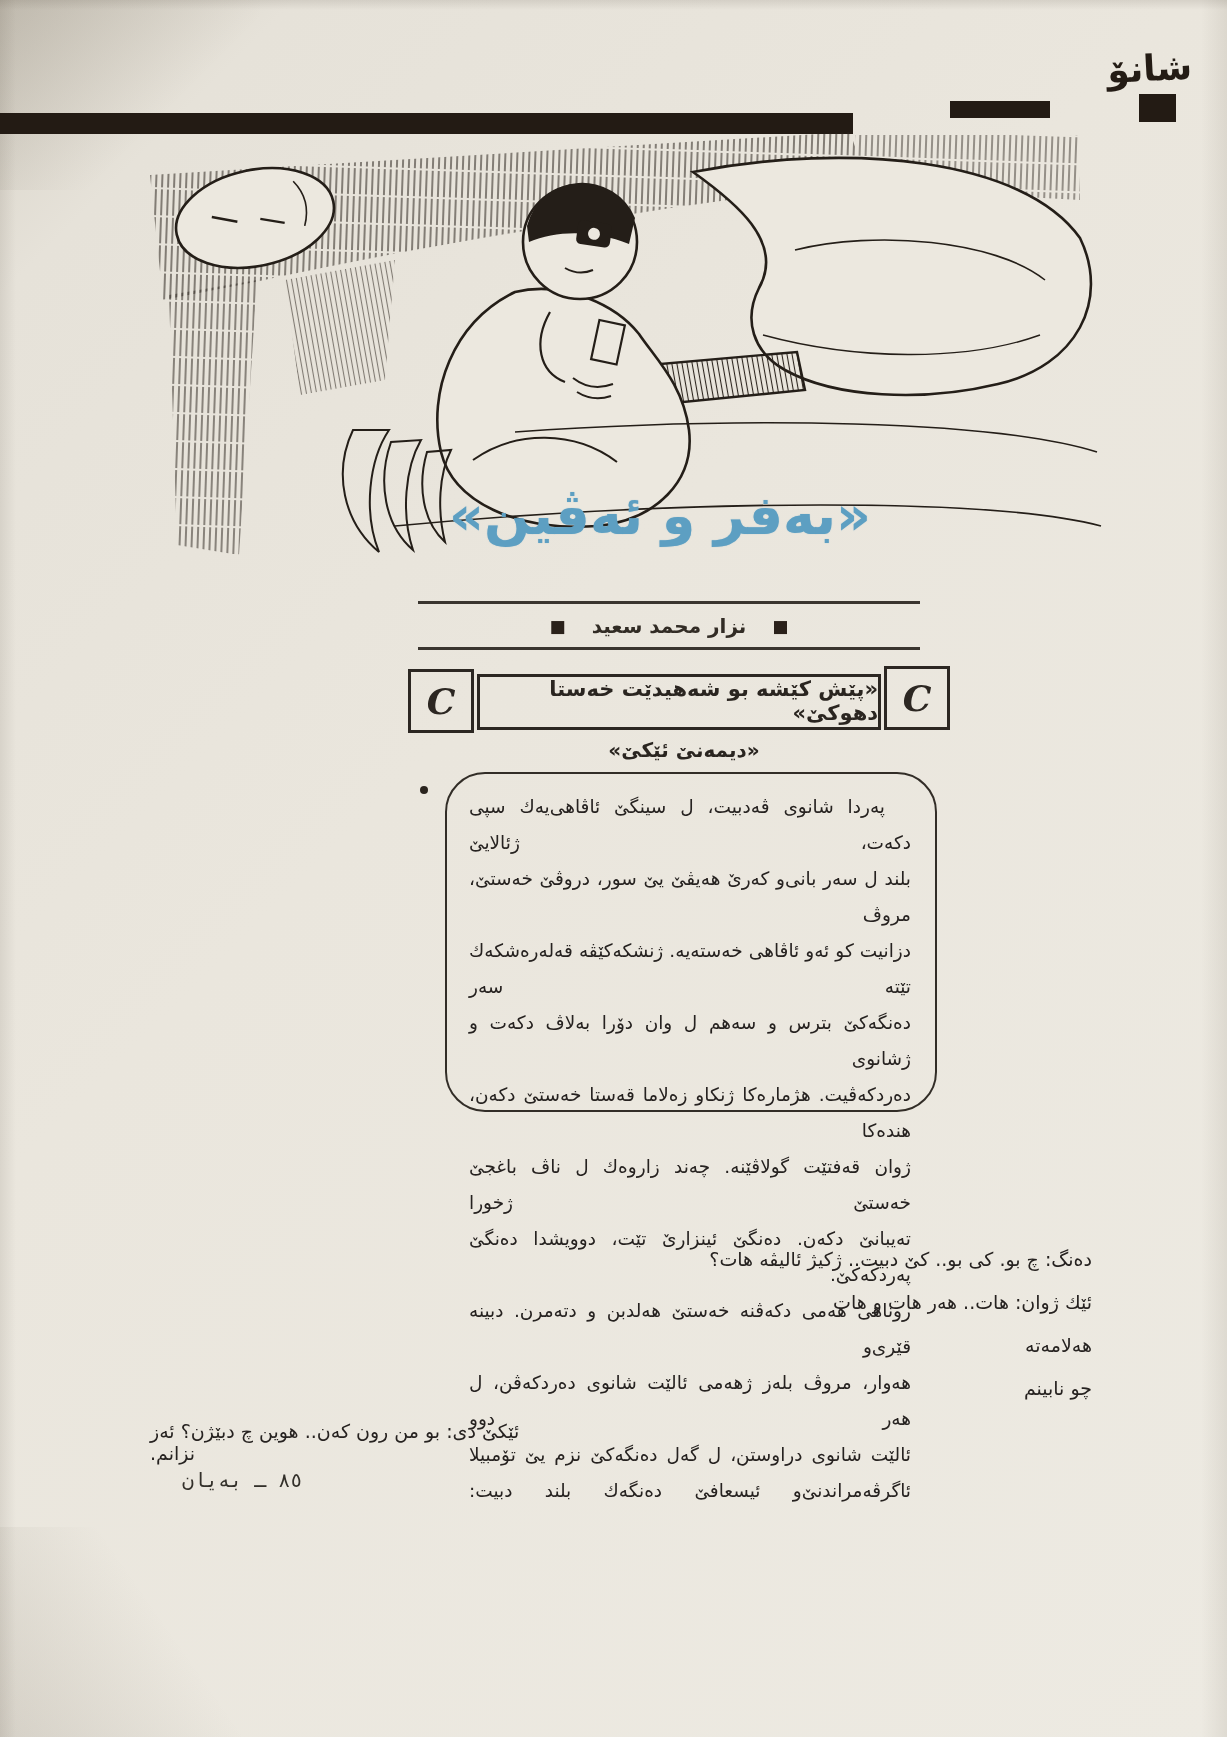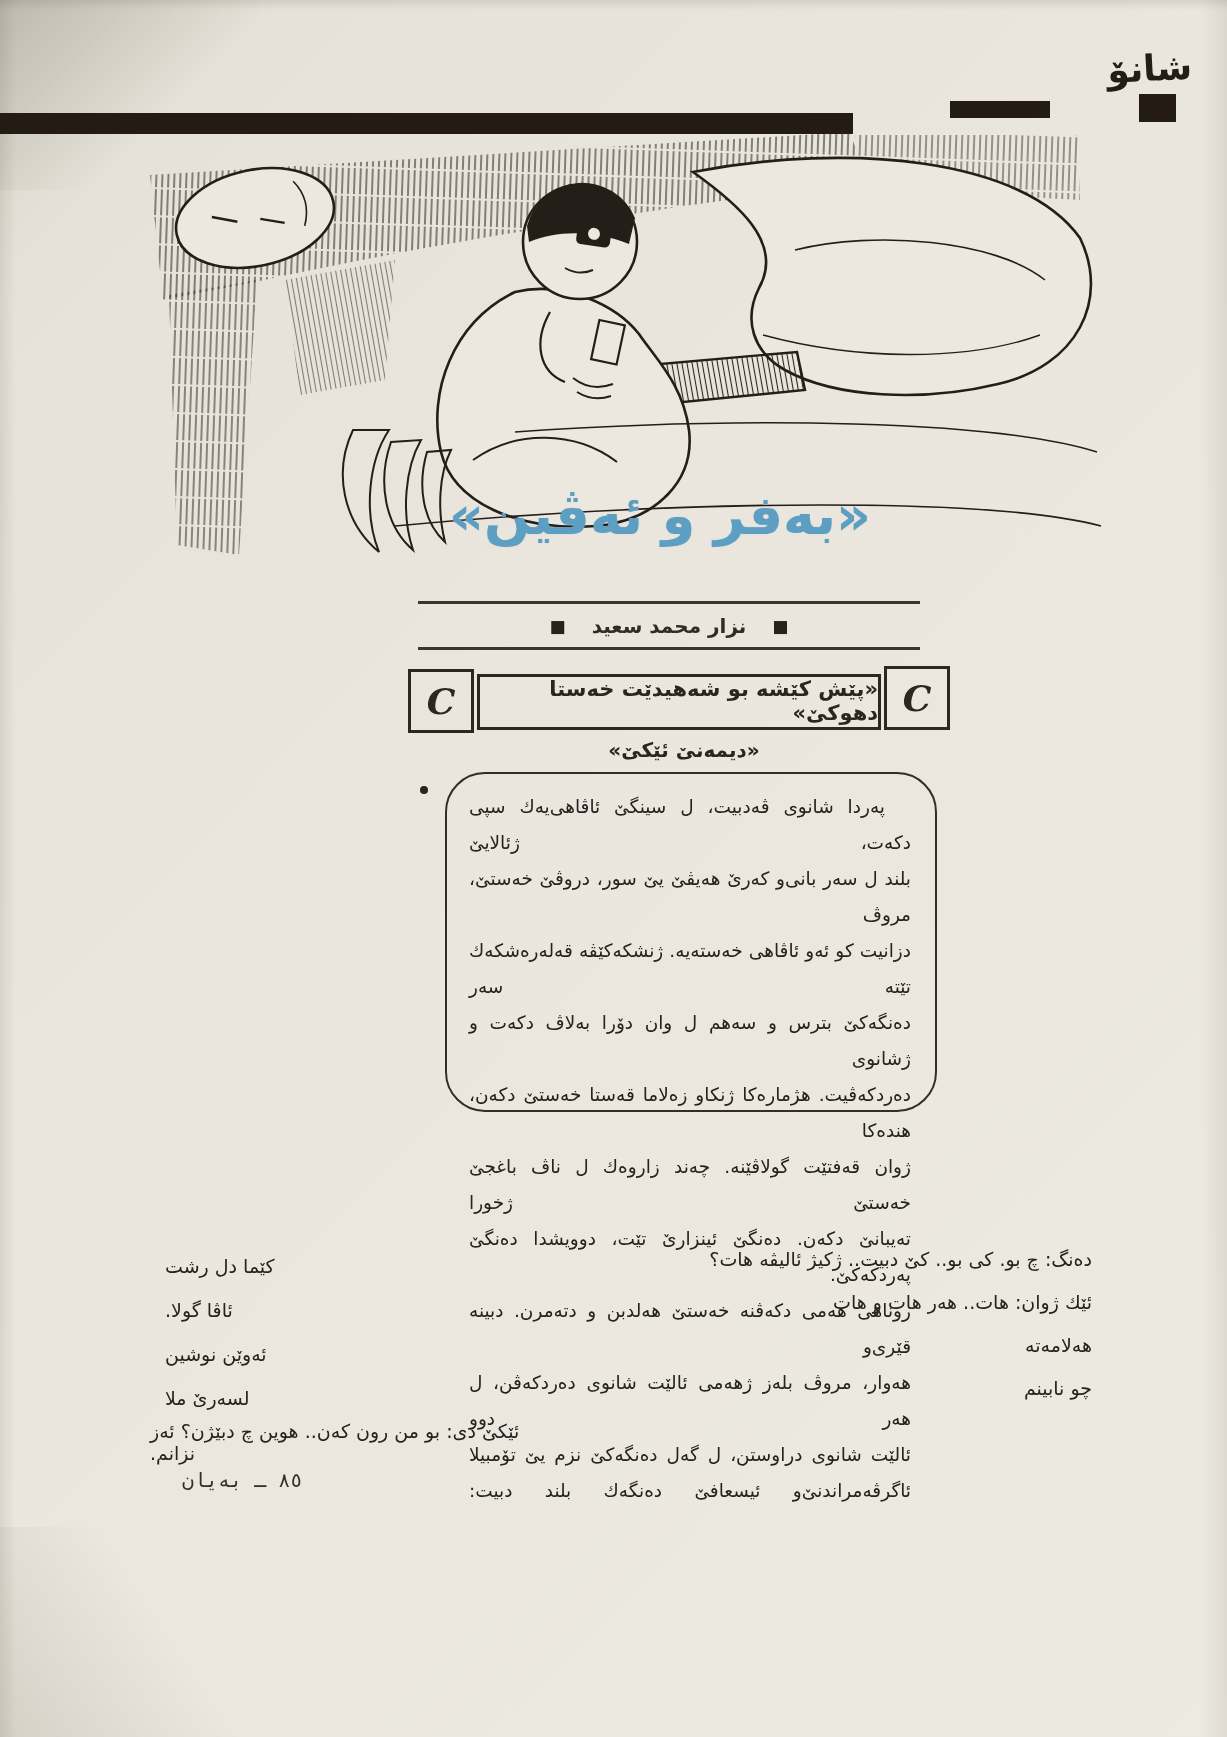--- a/index.html
+++ b/index.html
@@ -183,23 +183,17 @@
     <p>ئالێت شانوى دراوستن، ل گه‌ل ده‌نگه‌كێ نزم يێ تۆمبيلا</p>
     <p>ئاگرڤه‌مراندنێ‌و ئيسعافێ ده‌نگه‌ك بلند دبيت:</p>
   </div>
 
   <div class="dlg-right">
     <div>ده‌نگ: چ بو. كى بو.. كێ دبيت.. ژكيژ ئاليڤه هات؟</div>
     <div>ئێك ژوان: هات.. هه‌ر هات و هات</div>
     <div>هه‌لامه‌ته</div>
     <div>چو نابينم</div>
   </div>
-  <div class="dlg-left">
-    <div>كێما دل رشت</div>
-    <div>ئاڤا گولا.</div>
-    <div>ئه‌وێن نوشين</div>
-    <div>لسه‌رێ ملا</div>
-  </div>
   <div class="dlg-bottom">ئێكێ دى: بو من رون كه‌ن.. هوين چ دبێژن؟ ئه‌ز نزانم.</div>
 
   <div class="folio">٨٥ ـ به‌يان</div>
 
 </div>
 
 </body></html>

